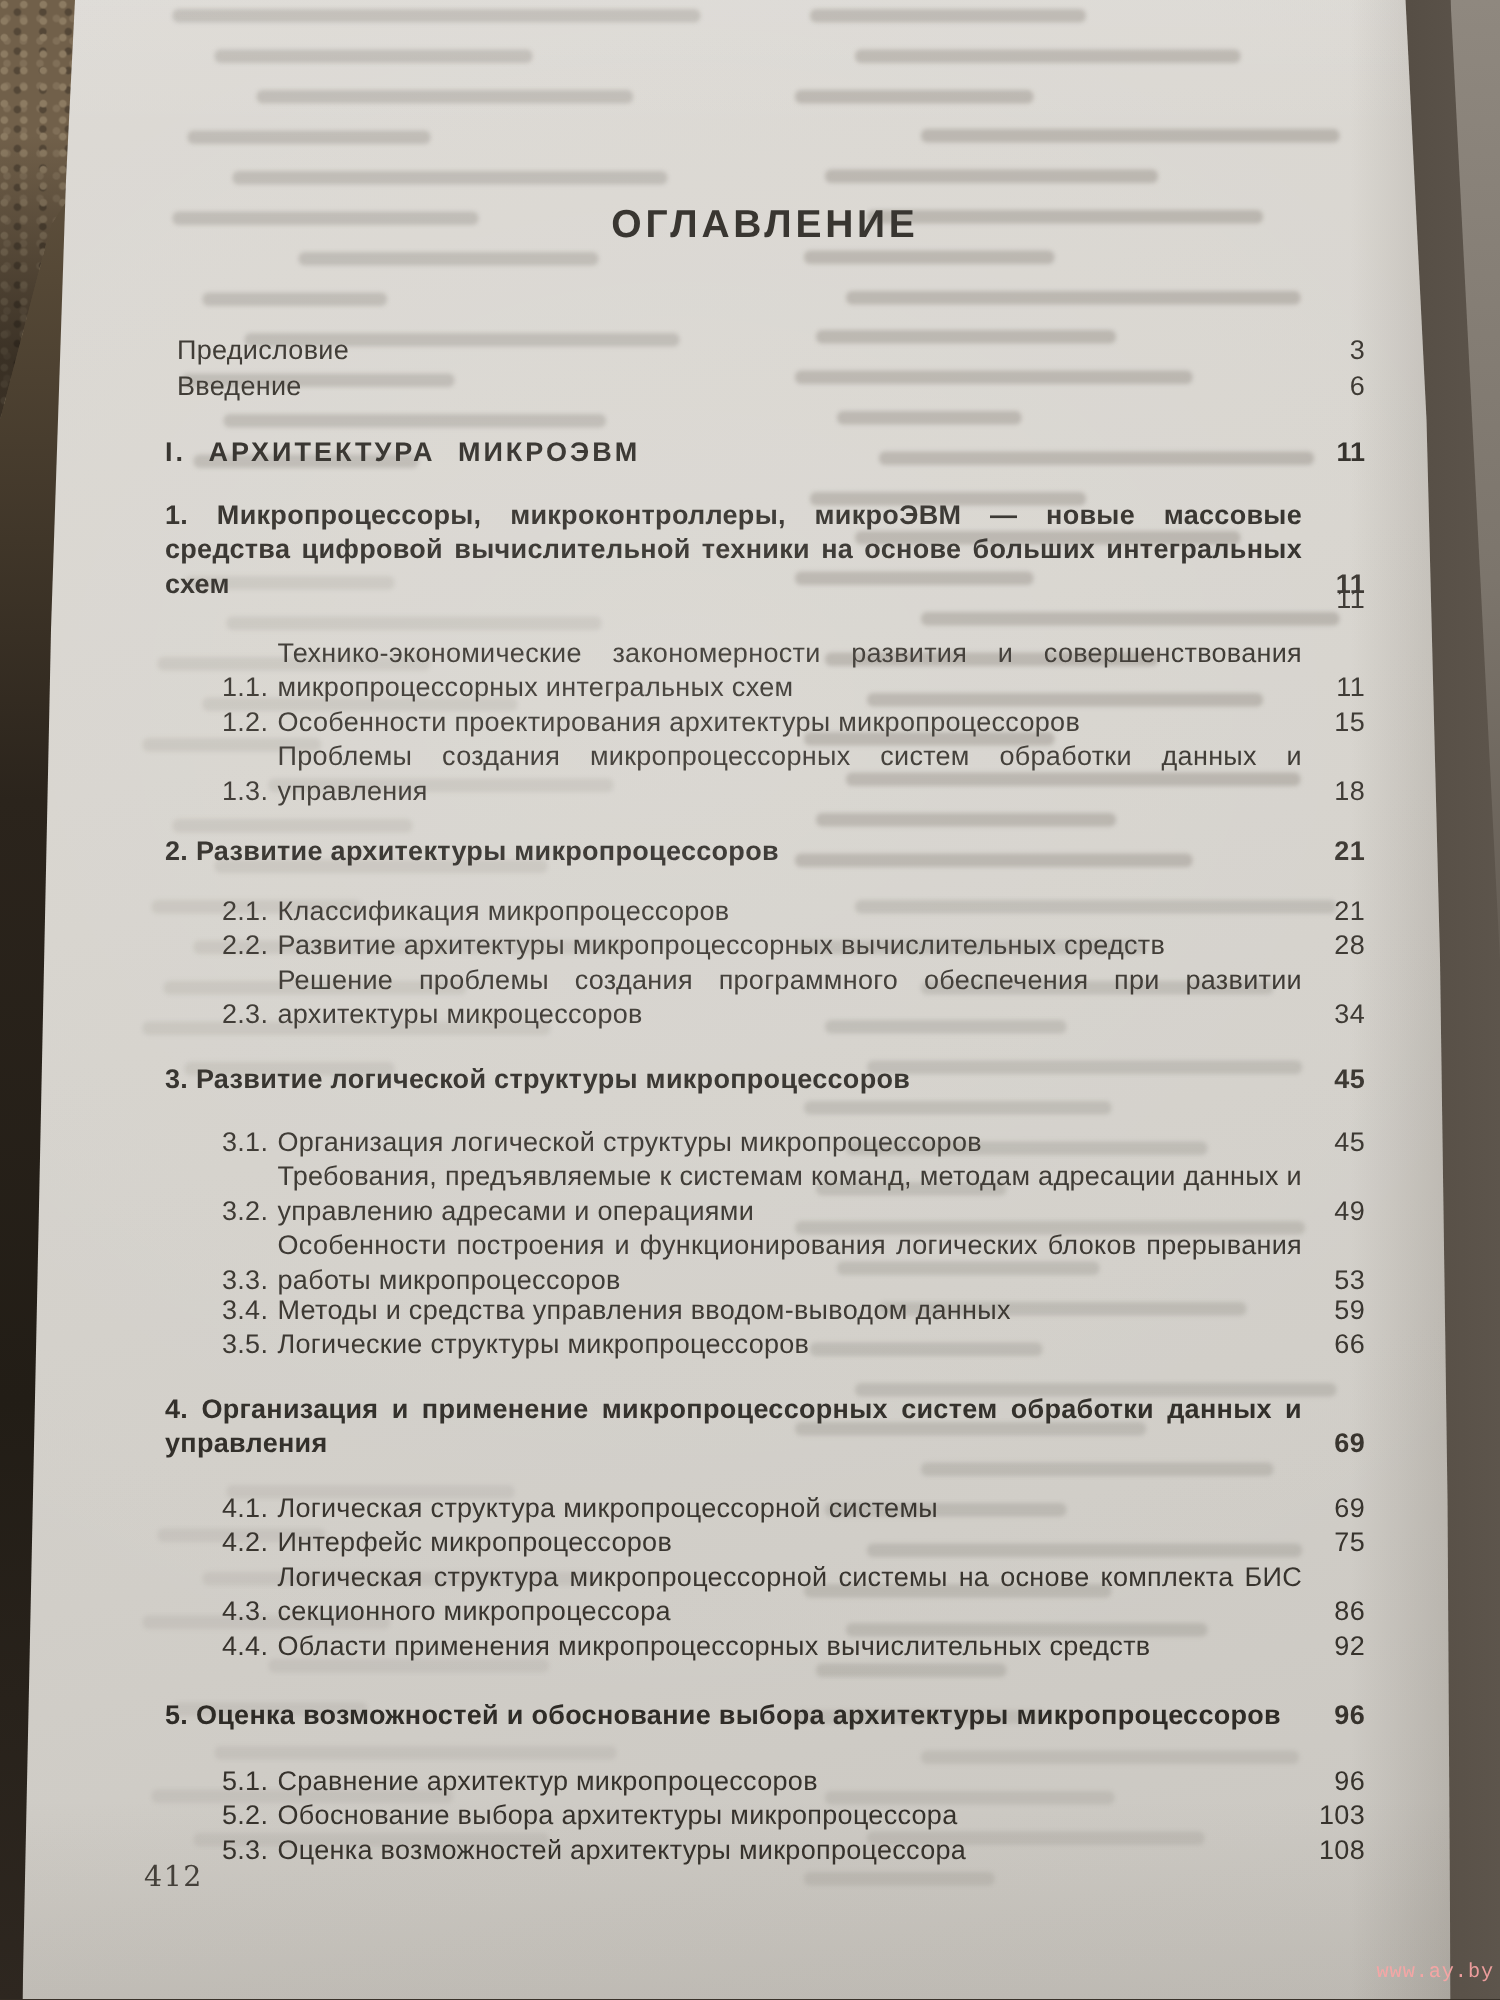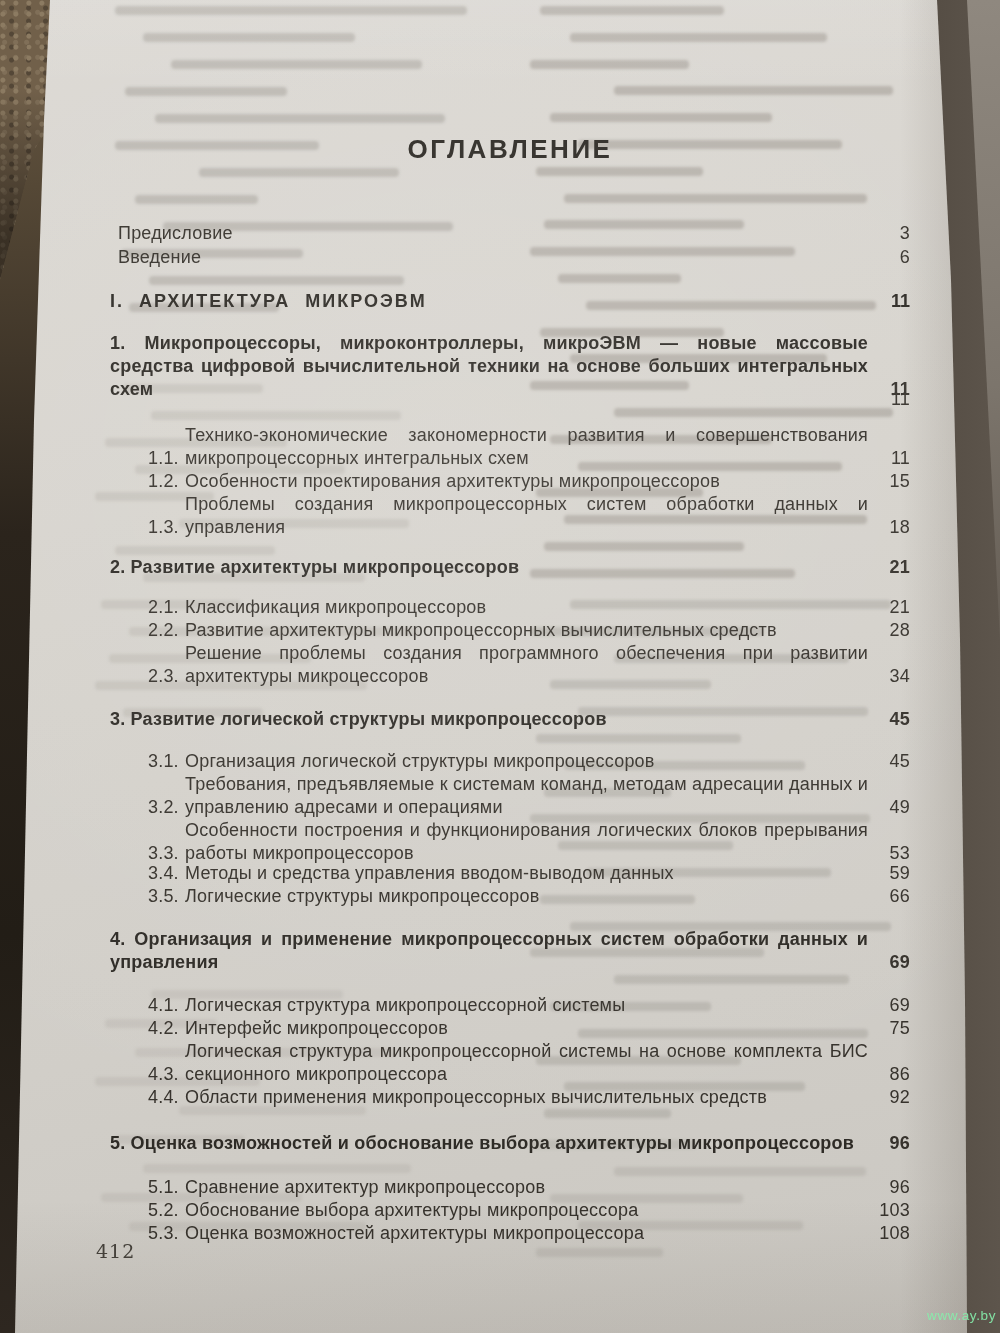--- a/index.html
+++ b/index.html
@@ -76,21 +76,21 @@
   .row.chapter .pg{font-weight:bold;}
   .row.item .txt{padding-left:75px;}
   .row.item .lab{position:absolute;left:38px;top:auto;}
   .row.item{position:absolute;}
   .footer-num{
     position:absolute;left:-14px;top:1240px;
     font-family:"DejaVu Serif", serif;font-size:19px;color:#44403a;letter-spacing:1px;
   }
   .watermark{
     position:absolute;right:4px;top:1308px;z-index:10;
-    font-size:13.5px;color:#86efac;letter-spacing:.6px;opacity:.9;
+    font-size:13.5px;color:#fca5a5;letter-spacing:.6px;opacity:.9;font-family:Liberation Mono, monospace;
   }
 </style>
 </head>
 <body>
 
 <div class="canvas">
   <div class="bg-left-strip"></div>
   <div class="carpet"></div>
   <div class="carpet-shade"></div>
   <div class="bg-right-strip"></div>

